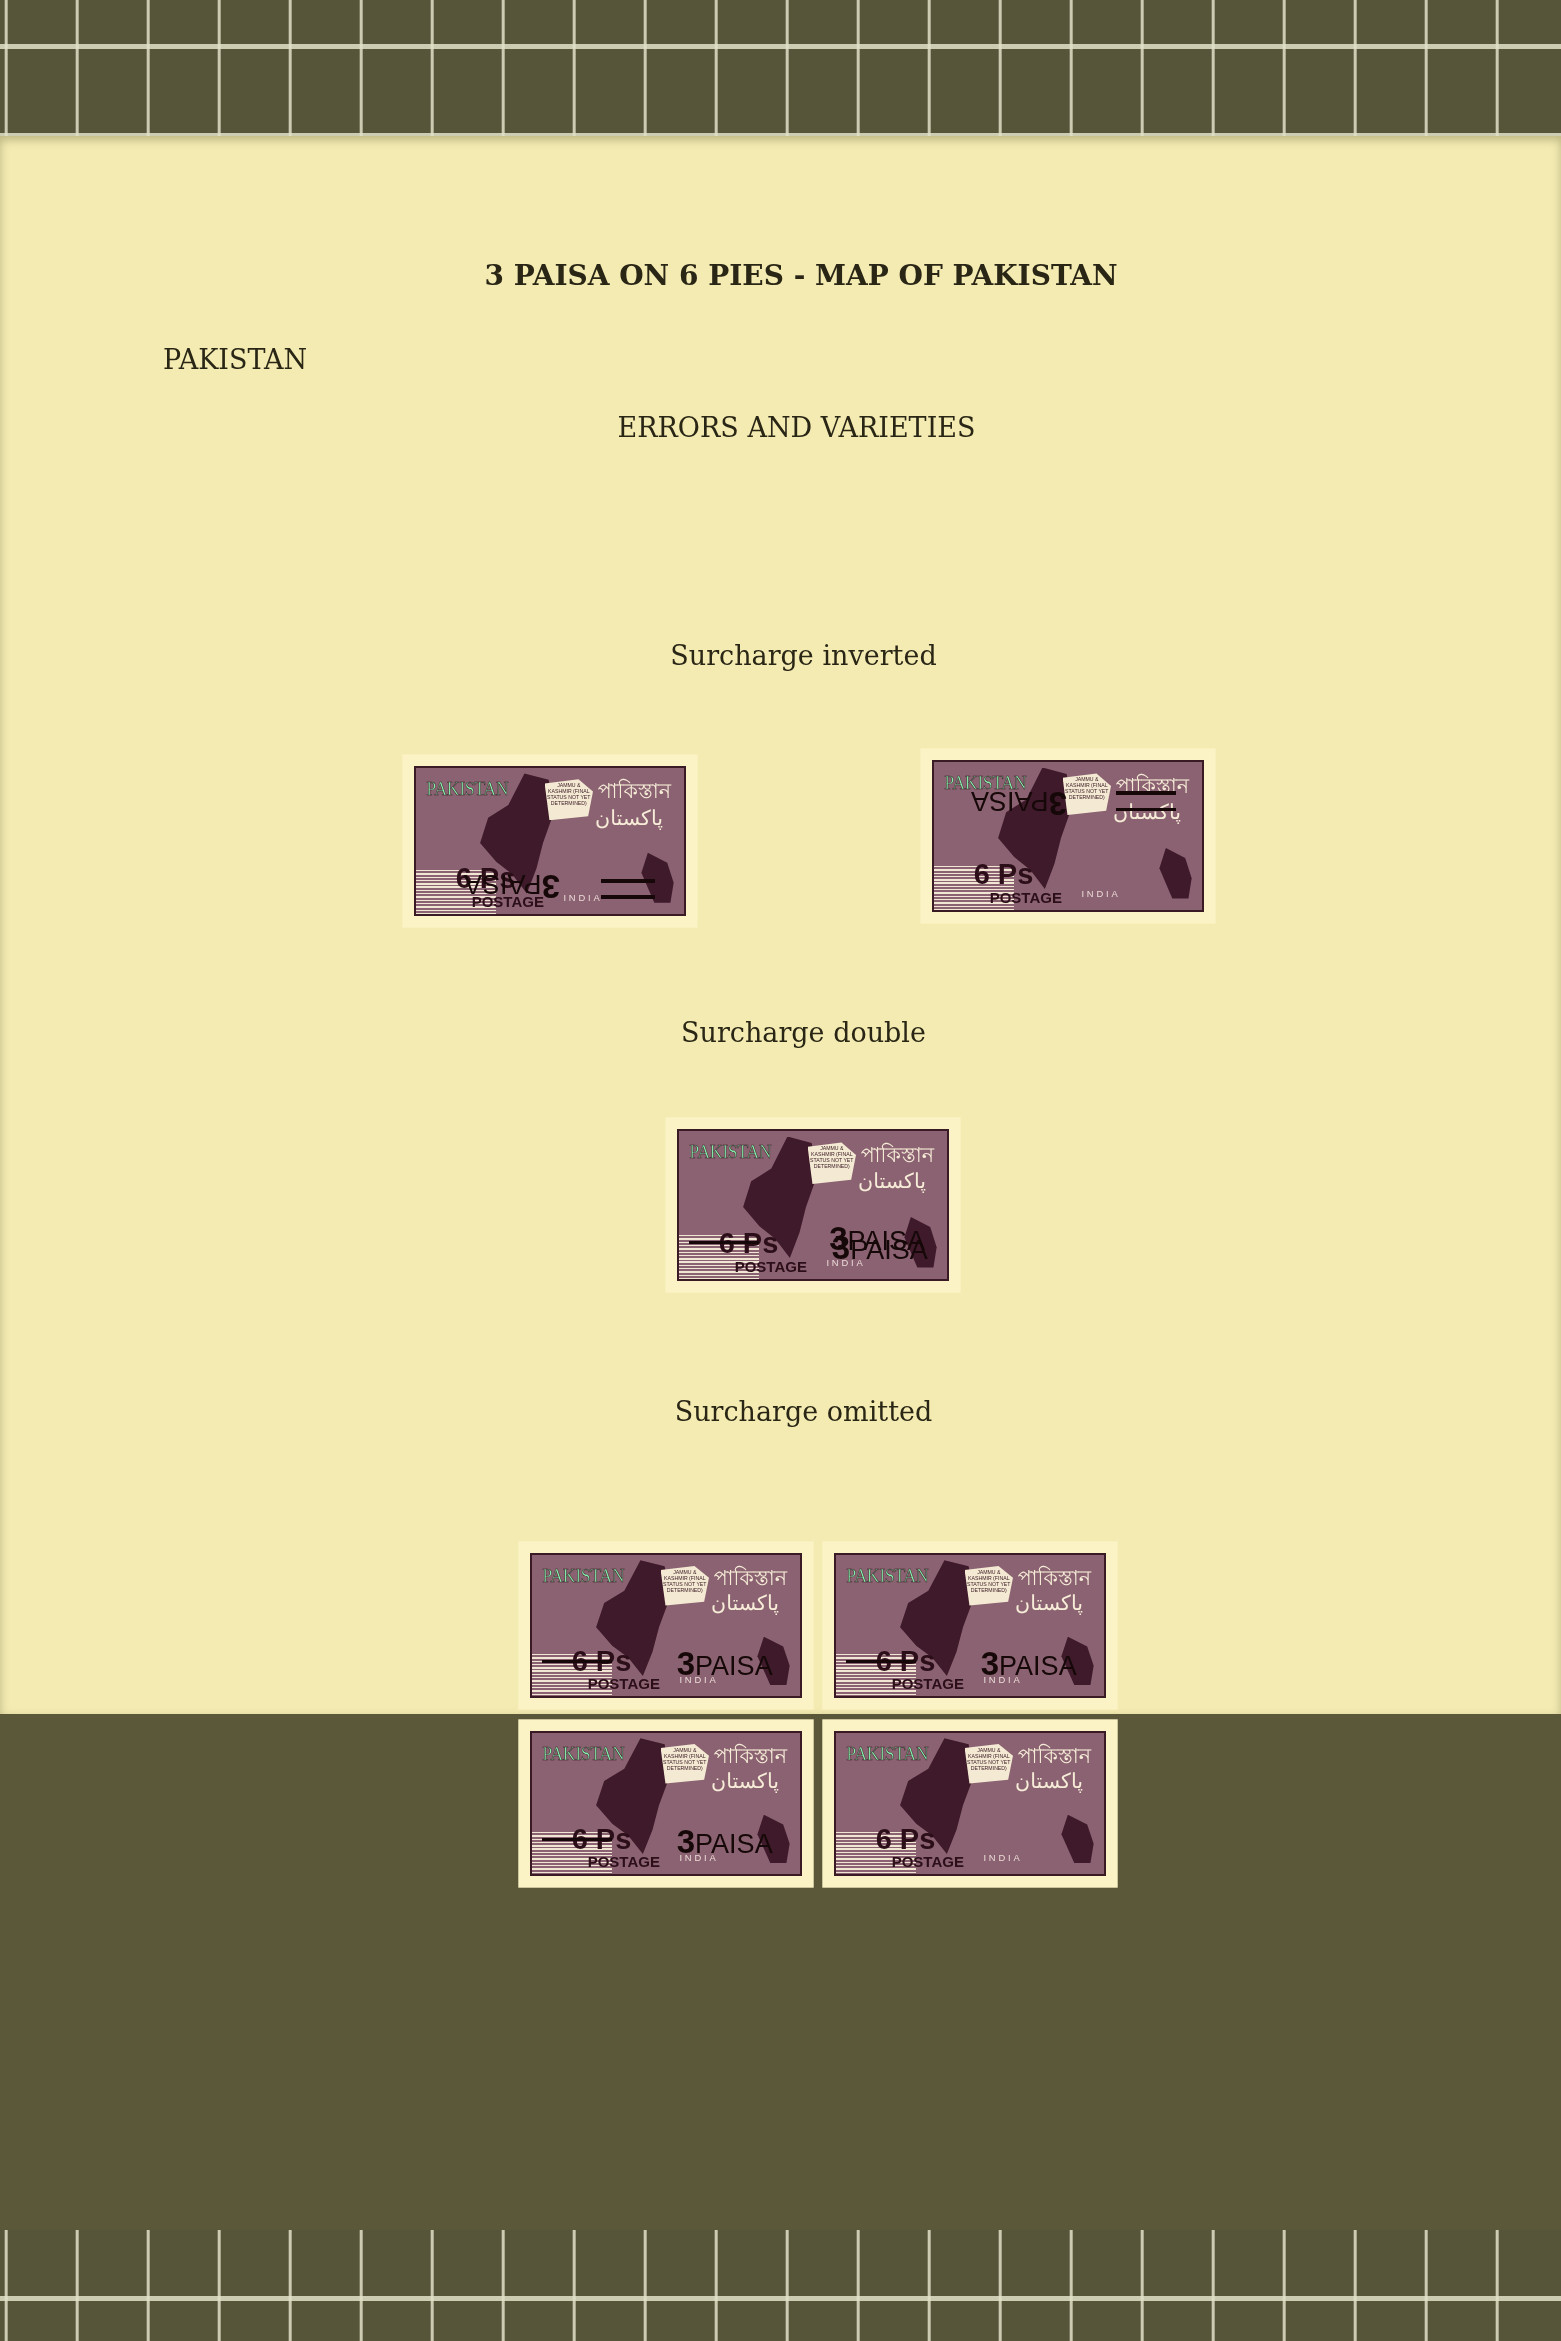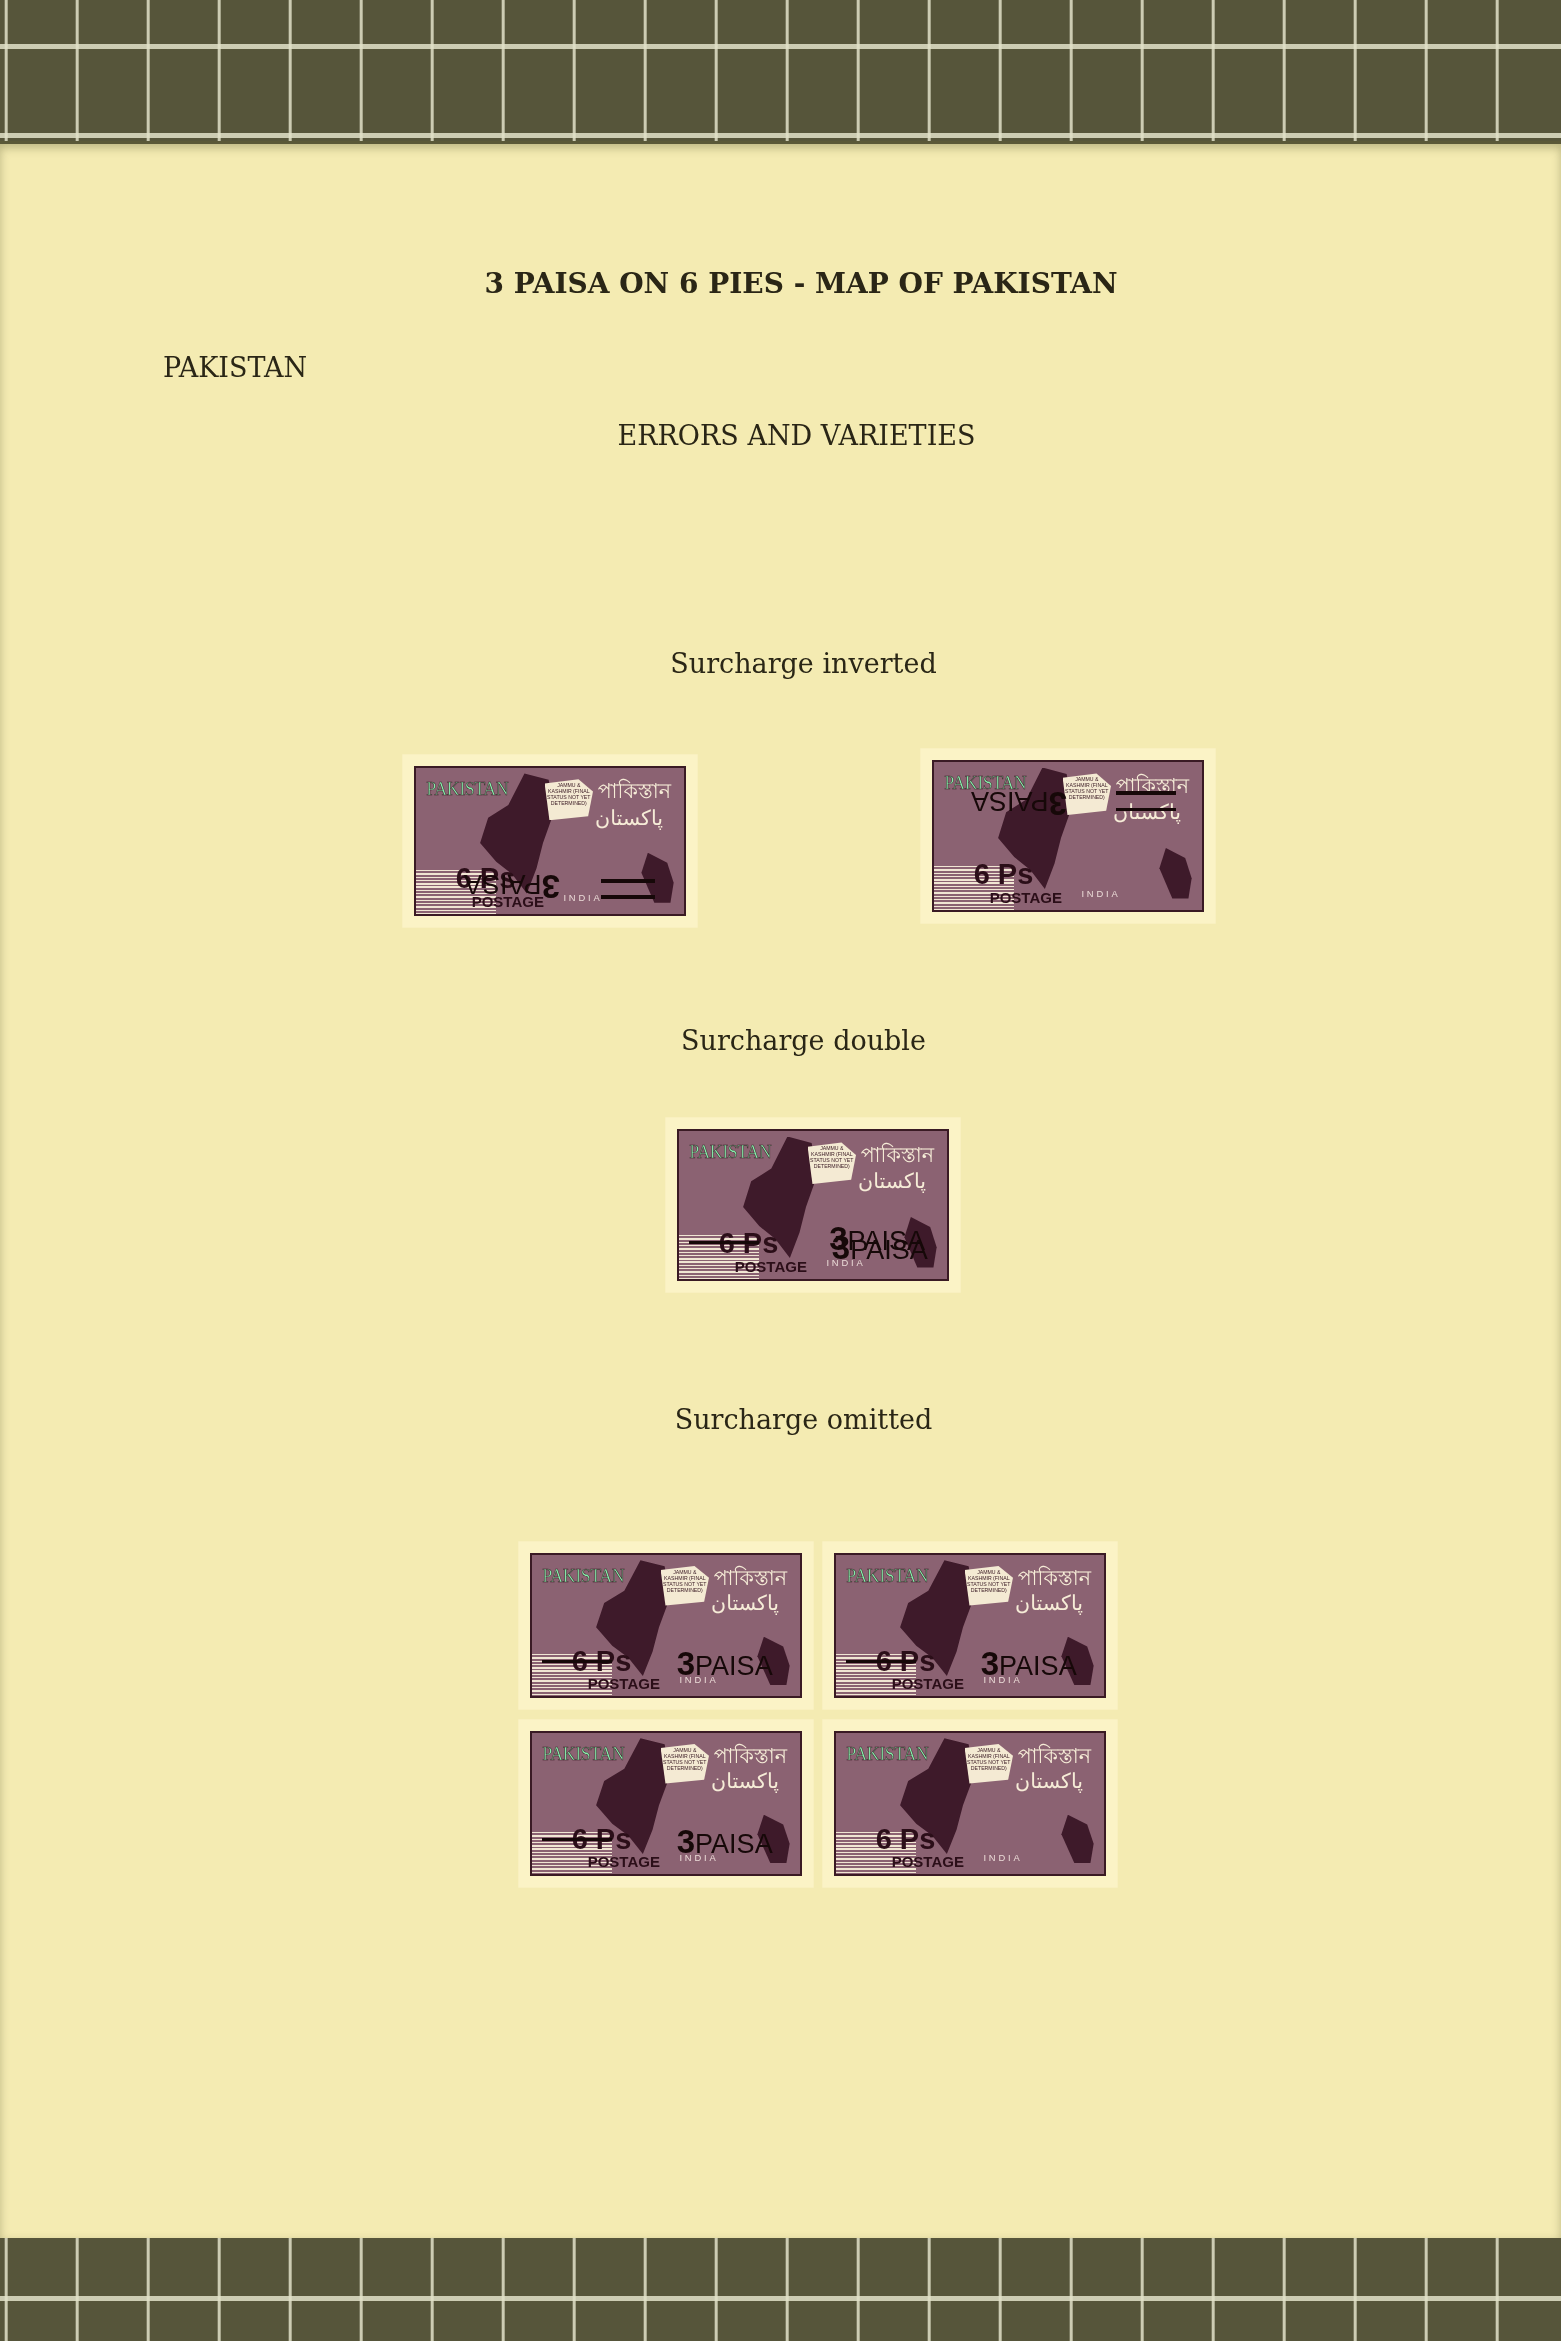--- a/index.html
+++ b/index.html
@@ -6,21 +6,21 @@
     body { width:1561px; height:2342px; position:relative; overflow:hidden;
       background:#5a5838; font-family:"DejaVu Serif", serif; }
     .grid { position:absolute; left:0; width:1561px;
       background-color:#56553a;
       background-image:
         linear-gradient(to right, rgba(225,225,200,0.85) 0 3.3px, transparent 3.3px 100%),
         linear-gradient(to bottom, rgba(225,225,200,0.85) 0 4.7px, transparent 4.7px 100%);
       background-size:71px 100%, 100% 89px; }
     .grid.top { top:0; height:141px; background-position:4.7px 0, 0 44px; }
     .grid.bottom { top:2230px; height:112px; background-position:4.7px 0, 0 66px; }
-    .page { position:absolute; left:0; top:144px; width:1561px; height:2094px;
+    .page { position:absolute; left:0; top:136px; width:1561px; height:1578px;
       background:#f4ebb2; box-shadow:inset 0 3.7px 9.4px rgba(80,80,40,0.35); }
     .text { position:absolute; color:#2a2616; white-space:nowrap; }
     .title { font-weight:bold; font-size:28px; left:0; width:1602px; text-align:center; top:123px; }
     .ordinary { font-size:27px; left:163px; top:208px; }
     .subhead { font-size:27px; left:0; width:1593px; text-align:center; top:276px; }
     .para { position:absolute; left:164px; top:352px; width:1269px; font-size:27px; line-height:38px;
       color:#2a2616; text-align:justify; }
     .caption { font-size:27px; left:0; width:1607px; text-align:center; }
 
     

